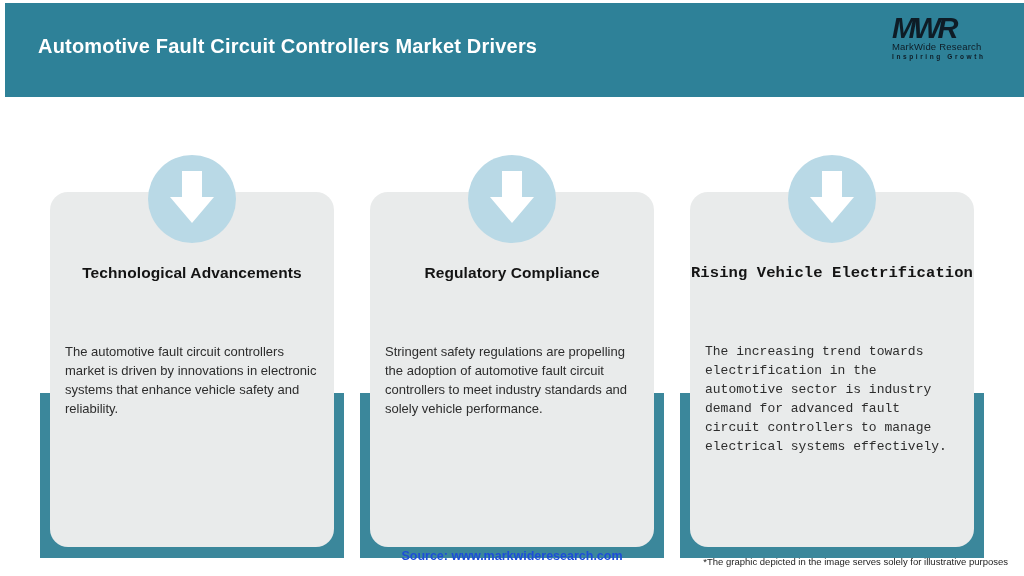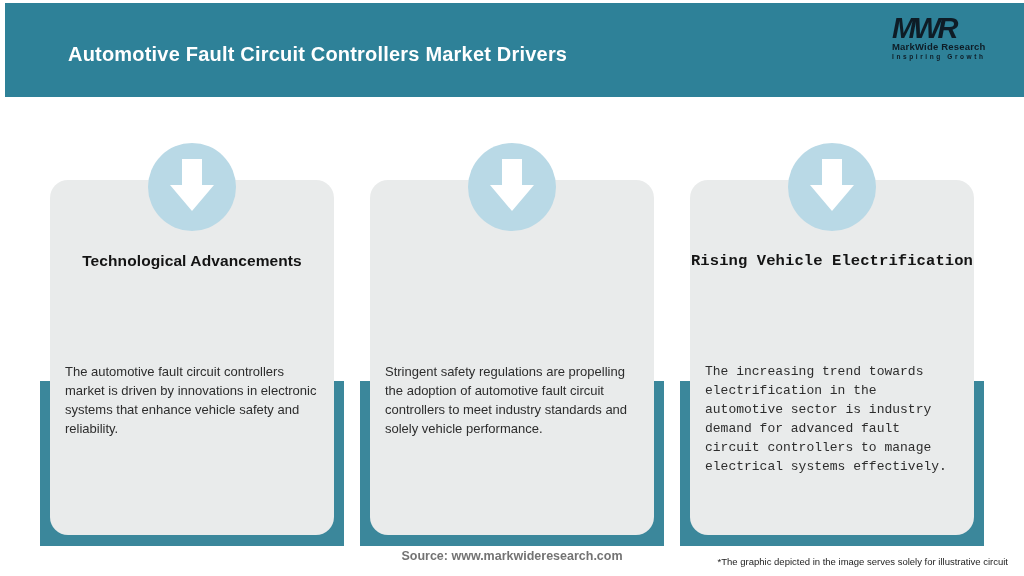--- a/index.html
+++ b/index.html
@@ -14,58 +14,57 @@
 
   
   .header-bar {
     position: absolute;
     top: 3px; left: 5px; right: 0;
     height: 94px;
     background: #2e8198;
   }
   .page-title {
     position: absolute;
-    left: 33px; top: 40px;
+    left: 33px; top: 32px;
     color: #ffffff;
     font-size: 20px;
     font-weight: 700;
     letter-spacing: 0.2px;
-    margin-left: 30px;
   }
   .logo {
     position: absolute;
     right: 22px; top: 10px;
     width: 110px;
     color: #0e1c26;
   }
   .logo-mark {
     font-size: 29px;
     font-weight: 900;
     font-style: italic;
     letter-spacing: -3px;
     line-height: 30px;
     transform: scaleY(1.02);
   }
   .logo-name {
     font-size: 9.5px;
-    font-weight: 700;
+    font-weight: 400;
     letter-spacing: 0.2px;
     margin-top: -2px;
   }
   .logo-tagline {
     font-size: 6.5px;
     font-weight: 700;
     letter-spacing: 2.6px;
     margin-top: 1px;
   }
 
   
   .card-group {
     position: absolute;
-    top: 0;
+    top: 12px;
     width: 304px;
     height: 516px;
   }
   .card-group.g1 { left: 40px; }
   .card-group.g2 { left: 360px; }
   .card-group.g3 { left: 680px; font-family: Liberation Mono, monospace; }
 
   .backdrop-band {
     position: absolute;
     left: 0; top: 381px;
@@ -88,21 +87,20 @@
     color: #141414;
     letter-spacing: 0.1px;
   }
   .card-desc {
     position: absolute;
     top: 150px; left: 15px; right: 13px;
     font-size: 13px;
     line-height: 19px;
     color: #2d2d2d;
     text-align: left;
-    margin-top: 32px;
   }
   .arrow-circle {
     position: absolute;
     left: 108px; top: 143px;
     width: 88px; height: 88px;
     border-radius: 50%;
     background: #b9d9e6;
     z-index: 2;
     display: flex;
     align-items: center;
@@ -111,21 +109,21 @@
   .arrow-circle svg { display: block; }
 
   
   .source-text {
     position: absolute;
     left: 0; right: 0;
     top: 549px;
     text-align: center;
     font-size: 12.5px;
     font-weight: 700;
-    color: #737373;
+    color: #1d4ed8;
   }
   .disclaimer-text {
     position: absolute;
     right: 16px;
     top: 556px;
     font-size: 9.5px;
     font-weight: 400;
     color: #1c1c1c;
   }
 </style>
@@ -152,20 +150,21 @@
     <div class="arrow-circle">
       <svg width="64" height="64" viewBox="0 0 64 64">
         <polygon points="22,4 42,4 42,30 54,30 32,56 10,30 22,30" fill="#ffffff"></polygon>
       </svg>
     </div>
   </div>
 
   <div class="card-group g2">
     <div class="backdrop-band"></div>
     <div class="driver-card">
+      <div class="card-title">Regulatory Compliance</div>
       <div class="card-desc">Stringent safety regulations are propelling the adoption of automotive fault circuit controllers to meet industry standards and solely vehicle performance.</div>
     </div>
     <div class="arrow-circle">
       <svg width="64" height="64" viewBox="0 0 64 64">
         <polygon points="22,4 42,4 42,30 54,30 32,56 10,30 22,30" fill="#ffffff"></polygon>
       </svg>
     </div>
   </div>
 
   <div class="card-group g3">
@@ -175,15 +174,15 @@
       <div class="card-desc">The increasing trend towards electrification in the automotive sector is industry demand for advanced fault circuit controllers to manage electrical systems effectively.</div>
     </div>
     <div class="arrow-circle">
       <svg width="64" height="64" viewBox="0 0 64 64">
         <polygon points="22,4 42,4 42,30 54,30 32,56 10,30 22,30" fill="#ffffff"></polygon>
       </svg>
     </div>
   </div>
 
   <div class="source-text">Source: www.markwideresearch.com</div>
-  <div class="disclaimer-text">*The graphic depicted in the image serves solely for illustrative circuit</div>
+  <div class="disclaimer-text">*The graphic depicted in the image serves solely for illustrative purposes</div>
 
 </div>
 
 </body></html>

